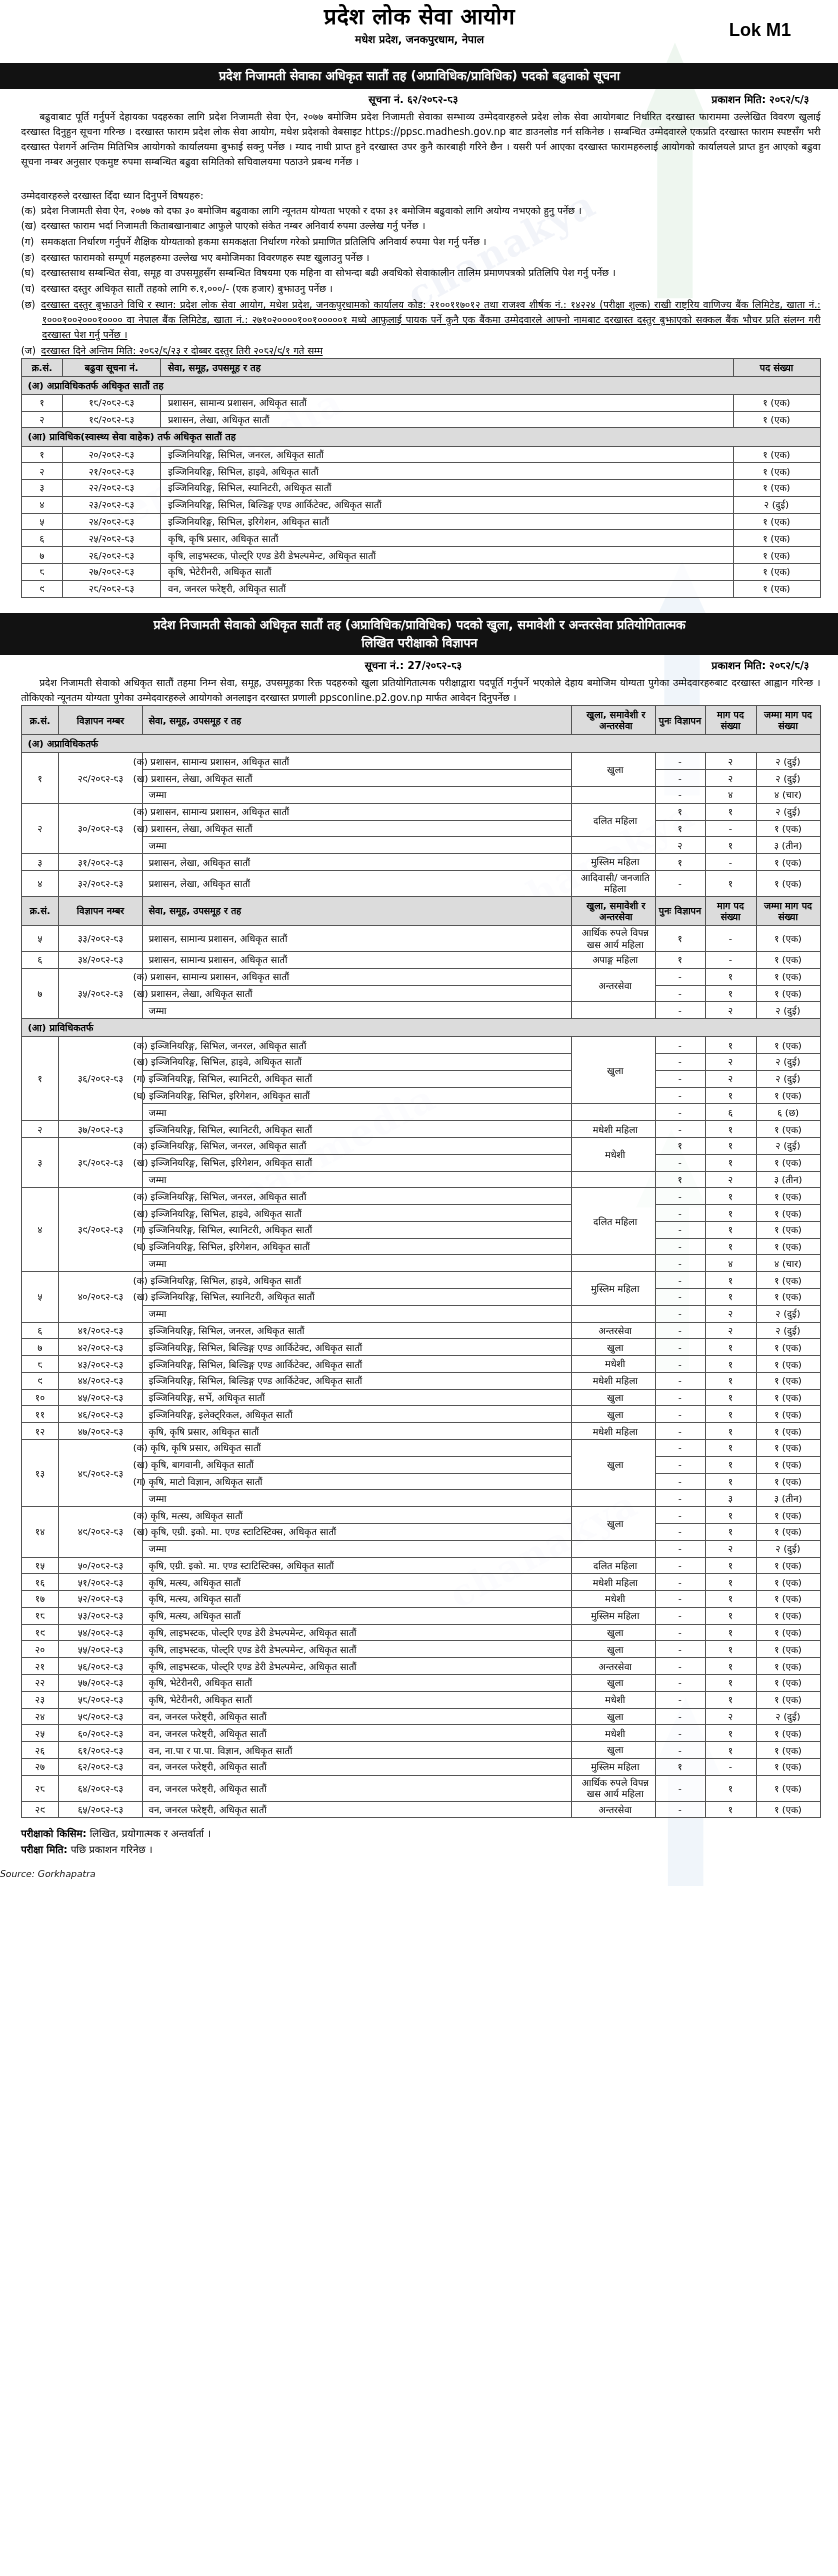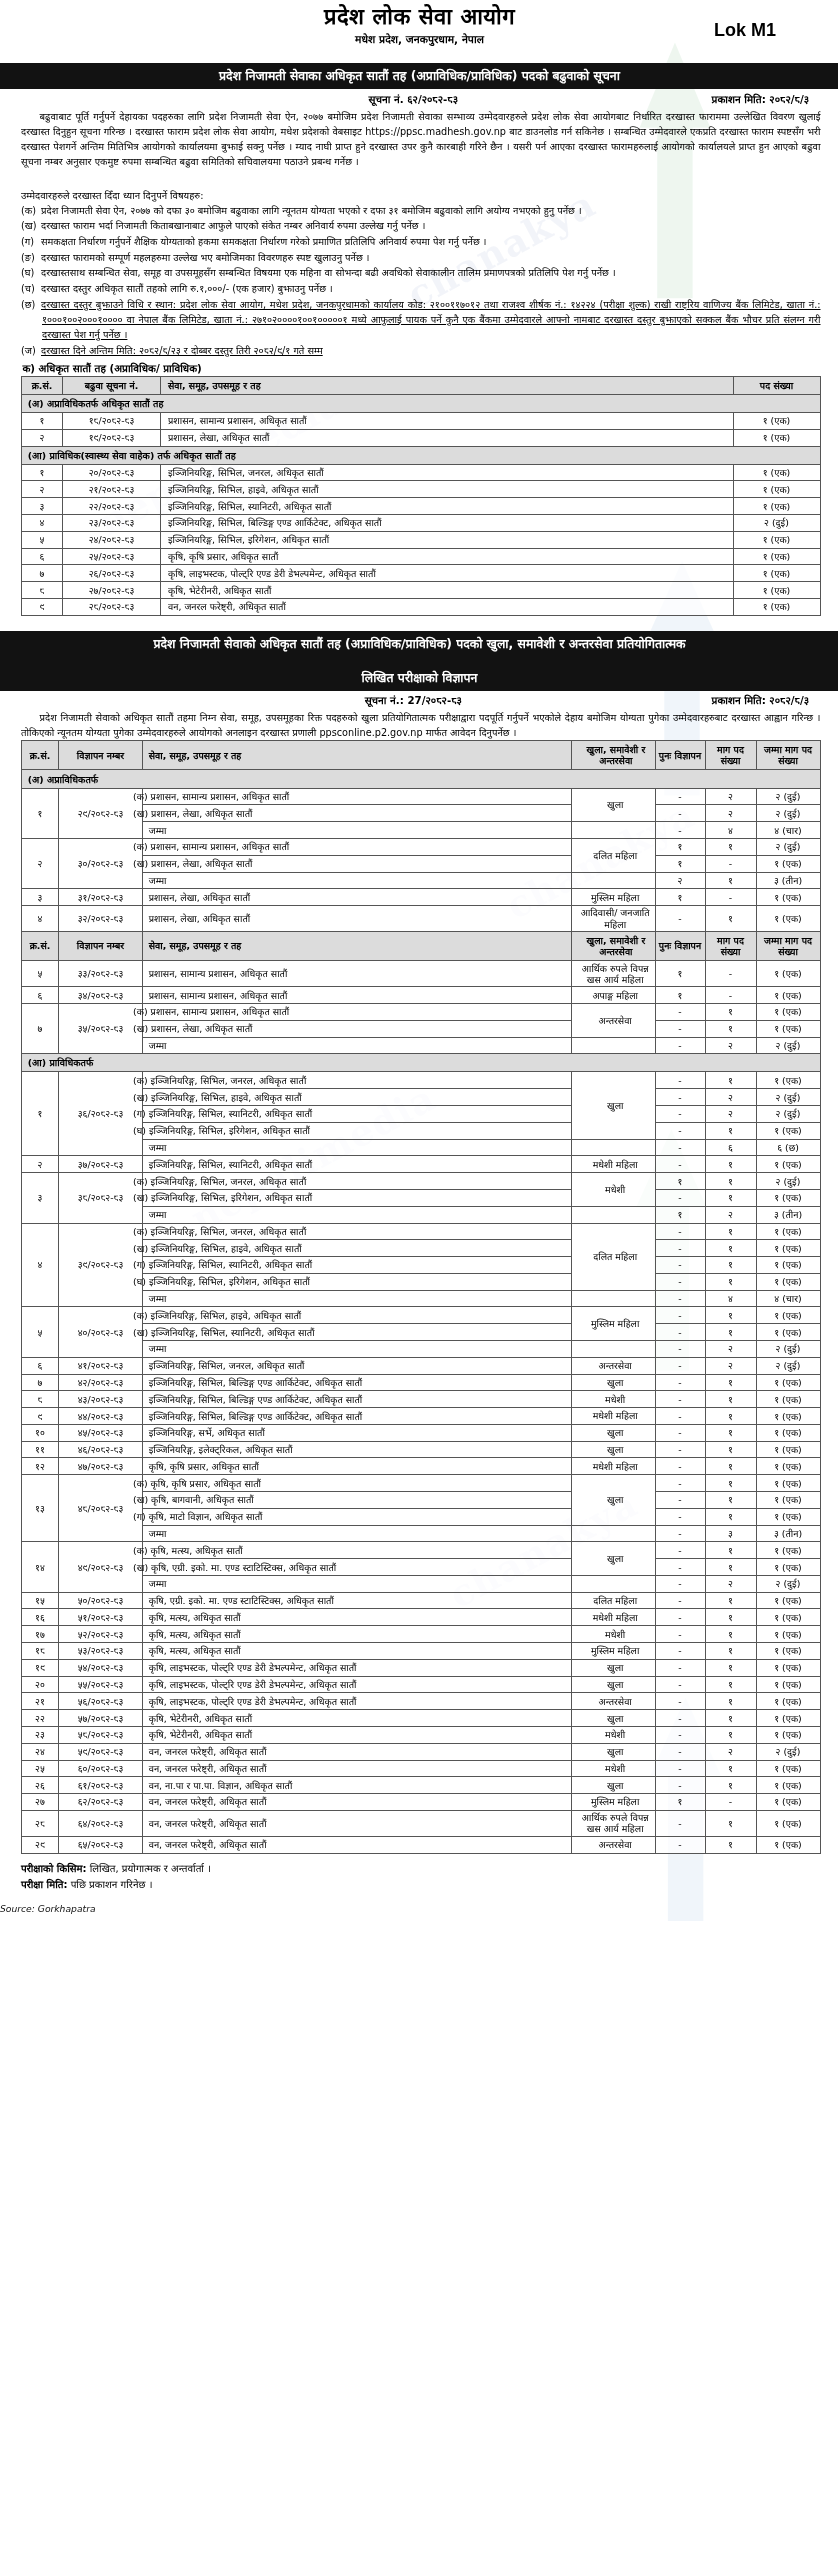--- a/index.html
+++ b/index.html
@@ -26,32 +26,32 @@
   .content { position:relative; z-index:2; }
 
   
   .masthead { position:relative; padding: 4.3px 0 1.4px 0; min-height: 63px; }
   .org-title {
     text-align:center; font-size:22px; font-weight:700; line-height:1.18;
     letter-spacing:0.4px; font-family:"DejaVu Sans", sans-serif;
   }
   .org-sub { text-align:center; font-size:10.7px; font-weight:600; margin-top:2.1px; }
   .lok-badge {
-    position:absolute; right:63px; top:20px; font-size:18px; font-weight:600;
+    position:absolute; right:48px; top:20px; font-size:18px; font-weight:600;
     font-family:"Liberation Sans", sans-serif;
   }
 
   
   .banner {
     background:#121212; color:#fff; text-align:center;
     font-size:12.4px; font-weight:700; padding:5px 2.8px 5.7px 2.8px;
     line-height:1.25;
   }
   .banner.two-line { padding:4.3px 2.8px 5px; }
-  .banner .l2 { display:block; margin-top:19px; }
+  .banner .l2 { display:block; margin-top:2px; }
 
   
   .meta-row {
     display:flex; justify-content:space-between; align-items:baseline;
     font-size:10.3px; font-weight:600; padding: 2.8px 30px 1.4px 30px;
   }
   .meta-row .c { flex:1; text-align:center; }
   .meta-row .r { text-align:right; white-space:nowrap; }
   .meta-row .l { width:85px; }
 
@@ -159,21 +159,20 @@
           <li><span class="lbl">(क)</span><span>प्रदेश निजामती सेवा ऐन, २०७७ को दफा ३० बमोजिम बढुवाका लागि न्यूनतम योग्यता भएको र दफा ३१ बमोजिम बढुवाको लागि अयोग्य नभएको हुनु पर्नेछ ।</span></li>
           <li><span class="lbl">(ख)</span><span>दरखास्त फाराम भर्दा निजामती किताबखानाबाट आफुले पाएको संकेत नम्बर अनिवार्य रुपमा उल्लेख गर्नु पर्नेछ ।</span></li>
           <li><span class="lbl">(ग)</span><span>समकक्षता निर्धारण गर्नुपर्ने शैक्षिक योग्यताको हकमा समकक्षता निर्धारण गरेको प्रमाणित प्रतिलिपि अनिवार्य रुपमा पेश गर्नु पर्नेछ ।</span></li>
           <li><span class="lbl">(ङ)</span><span>दरखास्त फारामको सम्पूर्ण महलहरुमा उल्लेख भए बमोजिमका विवरणहरु स्पष्ट खुलाउनु पर्नेछ ।</span></li>
           <li><span class="lbl">(घ)</span><span>दरखास्तसाथ सम्बन्धित सेवा, समूह वा उपसमूहसँग सम्बन्धित विषयमा एक महिना वा सोभन्दा बढी अवधिको सेवाकालीन तालिम प्रमाणपत्रको प्रतिलिपि पेश गर्नु पर्नेछ ।</span></li>
           <li><span class="lbl">(च)</span><span>दरखास्त दस्तुर अधिकृत सातौं तहको लागि रु.१,०००/- (एक हजार) बुझाउनु पर्नेछ ।</span></li>
           <li><span class="lbl">(छ)</span><span class="u">दरखास्त दस्तुर बुझाउने विधि र स्थान: प्रदेश लोक सेवा आयोग, मधेश प्रदेश, जनकपुरधामको कार्यालय कोड: २१००११७०१२ तथा राजश्व शीर्षक नं.: १४२२४ (परीक्षा शुल्क) राखी राष्ट्रिय वाणिज्य बैंक लिमिटेड, खाता नं.: १०००१००२०००१०००० वा नेपाल बैंक लिमिटेड, खाता नं.: २७१०२००००१००१०००००१ मध्ये आफुलाई पायक पर्ने कुनै एक बैंकमा उम्मेदवारले आफ्नो नामबाट दरखास्त दस्तुर बुझाएको सक्कल बैंक भौचर प्रति संलग्न गरी दरखास्त पेश गर्नु पर्नेछ ।</span></li>
           <li><span class="lbl">(ज)</span><span class="u">दरखास्त दिने अन्तिम मिति: २०८२/८/२३ र दोब्बर दस्तुर तिरी २०८२/९/१ गते सम्म</span></li>
         </ul>
 
-      <div class="tbl-title">क) अधिकृत सातौं तह (अप्राविधिक/ प्राविधिक)</div>
       <table class="grid t1">
         <thead>
           <tr>
             <th class="c-sn">क्र.सं.</th>
             <th class="c-no">बढुवा सूचना नं.</th>
             <th class="c-svc">सेवा, समूह, उपसमूह र तह</th>
             <th class="c-cnt">पद संख्या</th>
           </tr>
         </thead>
         <tbody id="t1-body">

